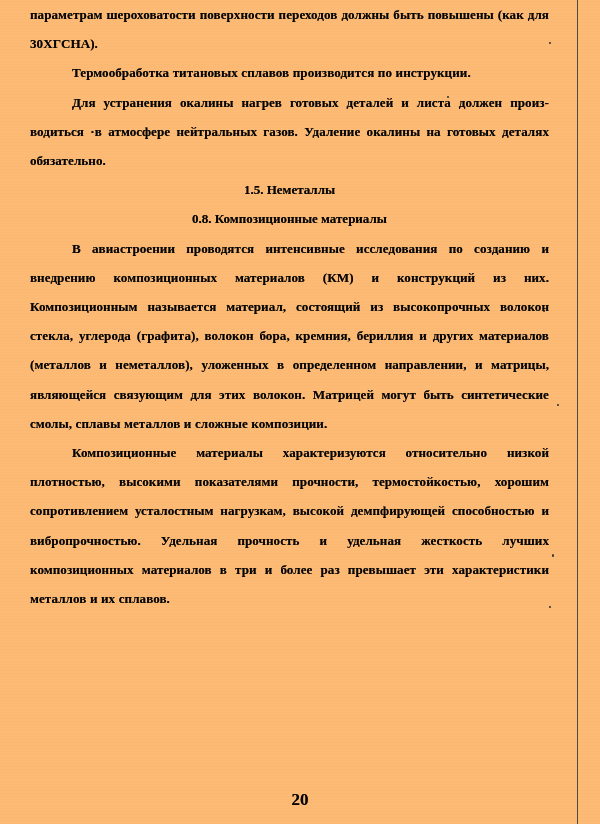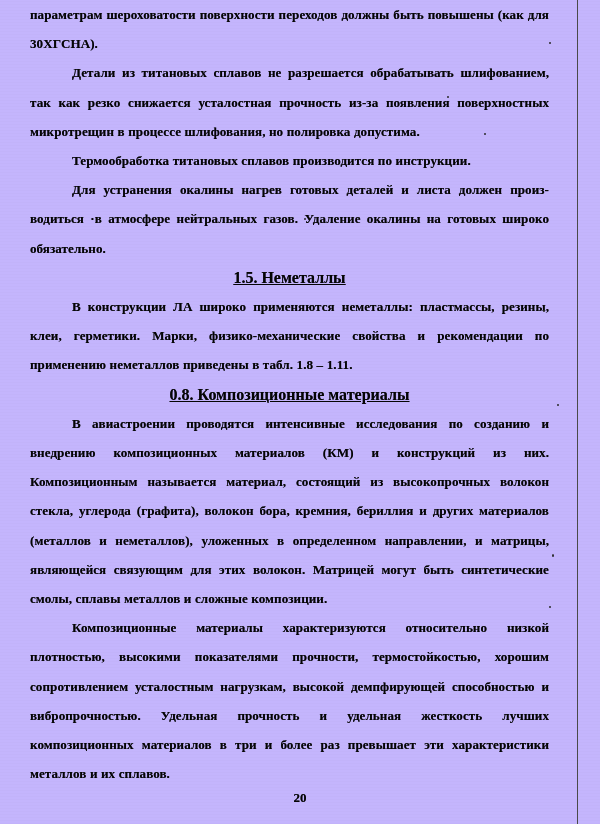--- a/index.html
+++ b/index.html
@@ -12,21 +12,21 @@
     background: #ffffff;
     font-family: "Liberation Serif", "DejaVu Serif", serif;
     overflow: hidden;
     position: relative;
   }
 
   
   .page {
     position: absolute;
     inset: 0;
-    background: #c4b5fd;
+    background: #fdba74;
     overflow: hidden;
   }
 
   
   .scan-edge {
     position: absolute;
     top: 0;
     bottom: 0;
     left: 577px;
     width: 1px;
@@ -56,34 +56,33 @@
     letter-spacing: 0.05px;
     word-spacing: 0.2px;
     text-shadow: 0 0 0.5px rgba(0,0,0,0.55);
   }
 
   p.para.no-indent {
     text-indent: 0;
   }
 
   h2.heading {
-    font-size: 16px;
+    font-size: 13px;
     line-height: 29.2px;
     text-align: center;
     text-shadow: 0 0 0.5px rgba(0,0,0,0.6);
-    text-decoration: underline;
   }
 
   .pagenum {
     position: absolute;
     left: 0;
     right: 0;
     top: 790px;
     text-align: center;
-    font-size: 13px;
+    font-size: 17px;
     color: #050505;
     font-weight: bold;
     text-shadow: 0 0 0.5px rgba(0,0,0,0.6);
   }
 
   
   .speck {
     position: absolute;
     background: #2b2b2b;
     border-radius: 50%;
@@ -104,30 +103,28 @@
 <body>
 
 <div class="page">
 
   <div class="scan-edge"></div>
 
   <div class="content">
 
     <p class="para no-indent">параметрам шероховатости поверхности переходов должны быть повышены (как для 30ХГСНА).</p>
 
-    <p class="para">Детали из титановых сплавов не разрешается обрабатывать шлифованием, так как резко снижается усталостная прочность из-за появления поверхностных микротрещин в процессе   шлифования, но полировка допустима.</p>
 
 
     <p class="para">Термообработка титановых сплавов производится по инструкции.</p>
 
-    <p class="para">Для устранения окалины нагрев готовых деталей и листа должен   произ-водиться   ·в атмосфере      нейтральных газов.  Удаление окалины на готовых широко обязательно.</p>
+    <p class="para">Для устранения окалины нагрев готовых деталей и листа должен   произ-водиться   ·в атмосфере      нейтральных газов.  Удаление окалины на готовых деталях обязательно.</p>
 
     <h2 class="heading">1.5. Неметаллы</h2>
 
-    <p class="para">В конструкции ЛА широко применяются неметаллы: пластмассы, резины, клеи, герметики. Марки, физико-механические свойства и рекомендации по применению неметаллов приведены в табл. 1.8 – 1.11.</p>
 
     <h2 class="heading">0.8. Композиционные материалы</h2>
 
     <p class="para">В авиастроении проводятся интенсивные исследования по созданию и внедрению композиционных материалов (КМ) и конструкций из них. Композиционным называется материал, состоящий из высокопрочных волокон стекла, углерода (графита), волокон бора, кремния, бериллия и других материалов (металлов и неметаллов), уложенных в определенном направлении, и матрицы, являющейся связующим  для этих волокон. Матрицей могут быть синтетические смолы, сплавы металлов и сложные композиции.</p>
 
     <p class="para">Композиционные материалы характеризуются относительно низкой плотностью, высокими показателями прочности, термостойкостью, хорошим сопротивлением усталостным нагрузкам, высокой демпфирующей способностью и вибропрочностью. Удельная прочность и удельная жесткость лучших композиционных материалов  в три и более раз превышает эти характеристики металлов и их сплавов.</p>
 
   </div>
 
   <div class="pagenum">20</div>

